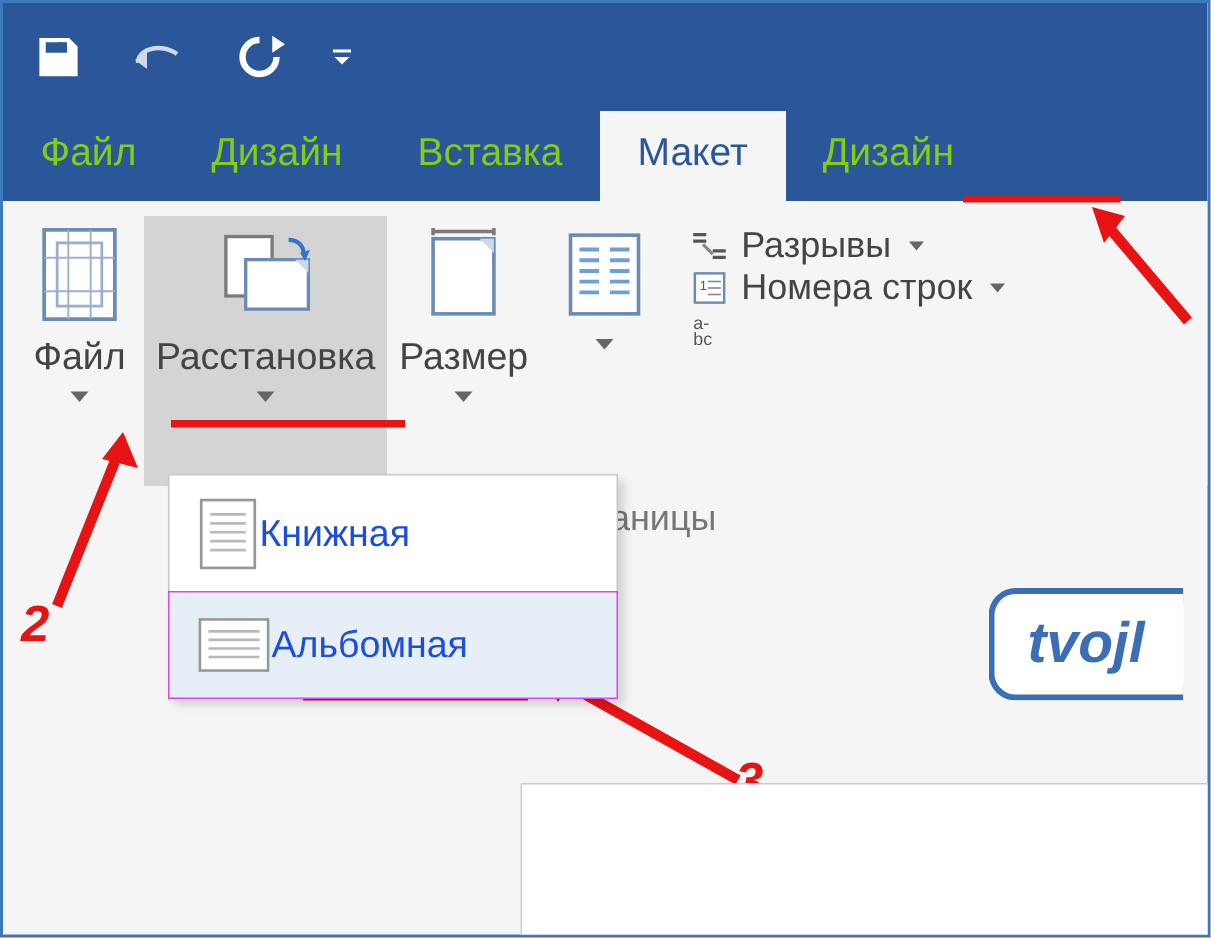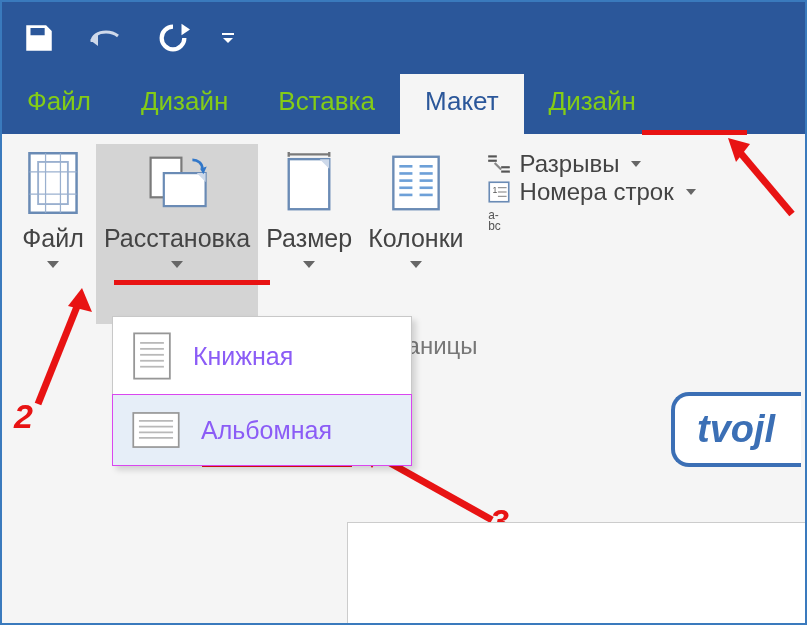--- a/index.html
+++ b/index.html
@@ -70,31 +70,31 @@
   .dropdown {
     position:absolute;
     left:110px; top:314px;
     width:300px;
     background:#fff;
     border:1px solid #c8c8c8;
     box-shadow: 4px 4px 6px rgba(0,0,0,.15);
     z-index:10;
   }
   .dropdown .opt {
-    display:flex; align-items:center; gap:20px;
+    display:flex; align-items:center; 
     padding:14px 18px;
-    font-size:25px; color:#8b5cf6;
+    font-size:25px; color:#1d4ed8;
     cursor:pointer;
   }
   .dropdown .opt.hover { background:#e6eef8; border:1px solid #d946ef; margin:-1px;text-align:right; }
   .red-underline { position:absolute; height:5px; background:#e81313; }
   .callout-num { position:absolute; font-size:34px; font-weight:bold; color:#e81313; font-style:italic; }
   .arrow { position:absolute; }
   .watermark {
-    position:absolute; right:4px; top:390px;
+    position:absolute; right:16px; top:390px;
     border:4px solid #3b6fb5; border-radius:18px;
     padding:12px 0 12px 22px;
     font-size:38px; font-style:italic; font-weight:bold;
     color:#3b6fb5;
     background:#fff;
     border-right:none;
     border-top-right-radius:0;
     border-bottom-right-radius:0;
     width:130px;
     overflow:hidden;
@@ -204,21 +204,20 @@
             <line x1="7" y1="30" x2="18" y2="30"></line>
           <line x1="7" y1="36" x2="18" y2="36"></line>
           <line x1="24" y1="12" x2="35" y2="12"></line>
             <line x1="24" y1="18" x2="35" y2="18"></line>
           <line x1="24" y1="24" x2="35" y2="24"></line>
             <line x1="24" y1="30" x2="35" y2="30"></line>
           <line x1="24" y1="36" x2="35" y2="36"></line>
         </g>
       </svg>
     </div>
-    <div class="lbl">Колонки</div>
     <div class="caret"></div>
   </div>
 
   <div class="sidecmds">
     <div class="row">
       <svg width="26" height="24" viewBox="0 0 24 22">
         <line x1="2" y1="4" x2="10" y2="4" stroke="#555" stroke-width="2"></line>
         <line x1="2" y1="8" x2="10" y2="8" stroke="#555" stroke-width="2"></line>
         <line x1="14" y1="14" x2="22" y2="14" stroke="#555" stroke-width="2"></line>
         <line x1="14" y1="18" x2="22" y2="18" stroke="#555" stroke-width="2"></line>

